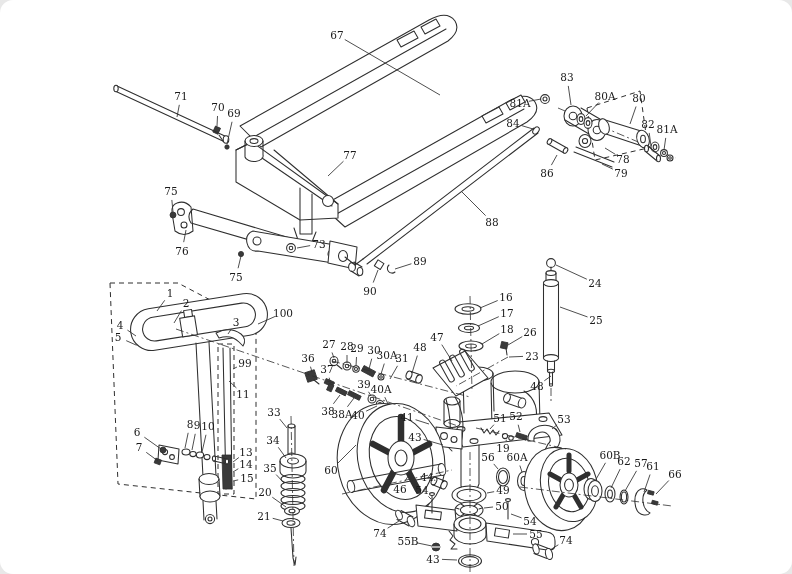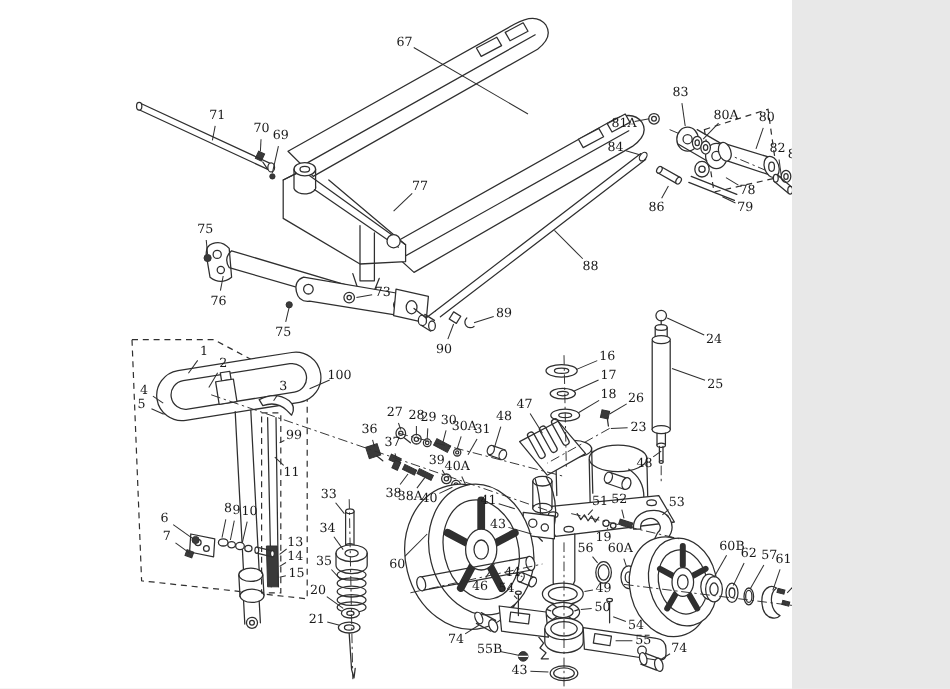--- a/index.html
+++ b/index.html
@@ -1,17 +1,17 @@
 <!DOCTYPE html>
 <html style="--bg: #ffffff; --line: #2f2f2f; --label: #1a1a1a;"><head>
 <meta charset="utf-8">
 <style>
   html,body{margin:0;padding:0;background:#e8e8e8;}
-  .stage{position:relative;width:660px;height:574px;background:var(--bg,#ffffff);overflow:hidden;
-         font-family:"DejaVu Sans",sans-serif;}
+  .stage{position:relative;width:792px;height:574px;background:var(--bg,#ffffff);overflow:hidden;
+         font-family:"DejaVu Sans",sans-serif;border-radius:13px;}
   svg{display:block;}
   .ln{stroke:var(--line,#2f2f2f);fill:none;stroke-width:1.05;stroke-linecap:round;stroke-linejoin:round;}
   .wh{stroke:var(--line,#2f2f2f);fill:#ffffff;stroke-width:1.05;stroke-linejoin:round;}
   .dk{stroke:var(--line,#2f2f2f);fill:#3a3a3a;stroke-width:0.8;}
   .dash{stroke:var(--line,#2f2f2f);fill:none;stroke-width:1;stroke-dasharray:5 4;}
   .dd{stroke:var(--line,#2f2f2f);fill:none;stroke-width:0.8;stroke-dasharray:8 3 2 3;}
   .thick{stroke-width:6.5;}
   .thick2{stroke-width:5;}
   .leader{stroke:var(--line,#2f2f2f);stroke-width:0.85;fill:none;}
   .plabel{font:10.5px "DejaVu Serif",serif;fill:var(--label,#1a1a1a);text-anchor:middle;dominant-baseline:central;}

